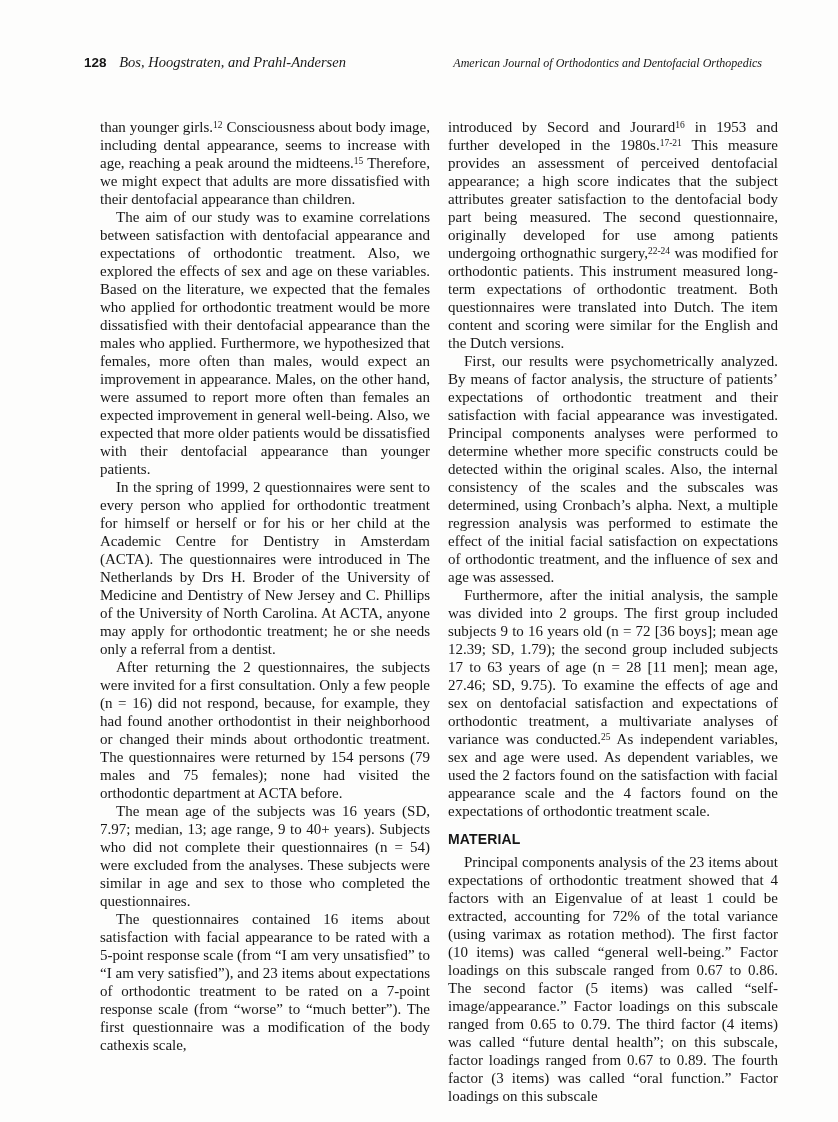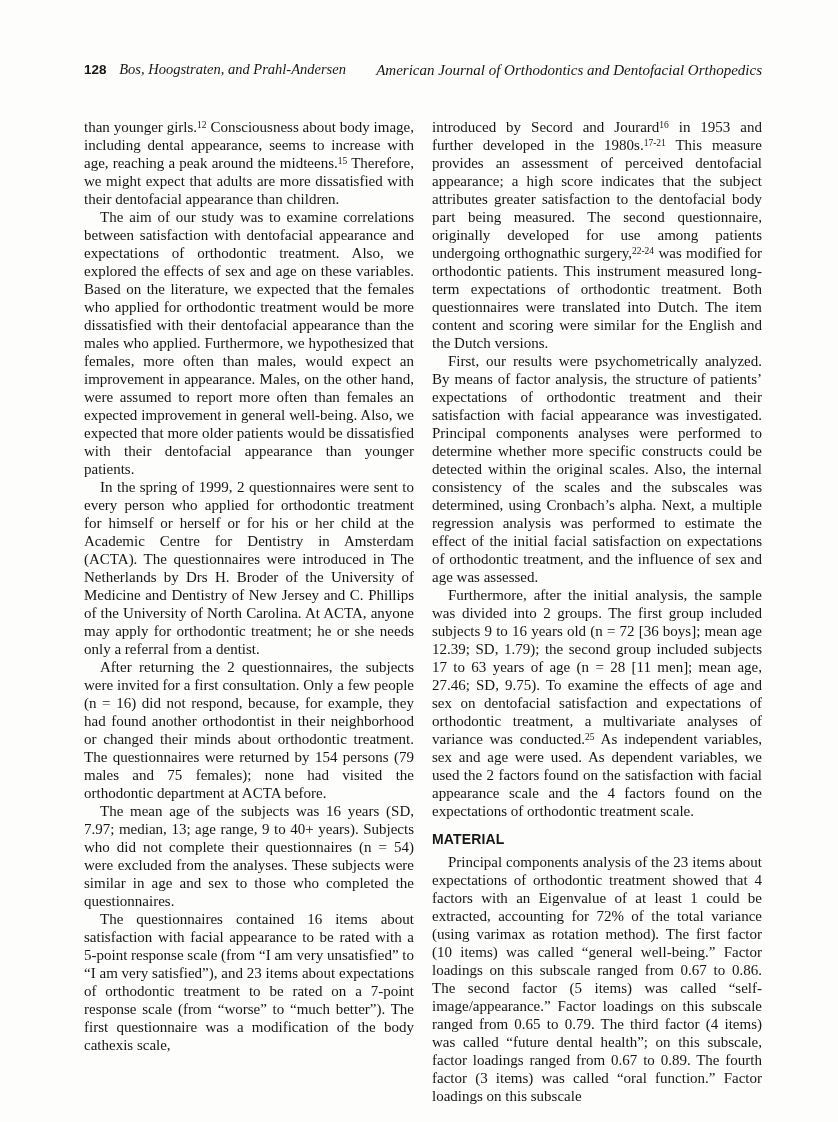--- a/index.html
+++ b/index.html
@@ -7,47 +7,47 @@
     width: 838px; height: 1122px;
     background: #fdfdfc;
     position: relative;
     overflow: hidden;
     margin: 0 auto;
     color: #161616;
   }
   
   .running-header {
     position: absolute;
-    top: 60px; left: 84px; width: 678px;
+    top: 53px; left: 84px; width: 678px;
     display: flex;
     justify-content: space-between;
     align-items: flex-end;
   }
   .header-left {
     font-family: "Liberation Serif", "DejaVu Serif", serif;
     font-size: 14.5px; line-height: 18px;
     white-space: nowrap;
   }
   .page-num {
     font-family: "Liberation Sans", "DejaVu Sans", sans-serif;
     font-weight: 700; font-style: normal;
     font-size: 13.5px; margin-right: 9px;
   }
   .authors { font-style: italic; }
   .header-right {
     text-align: right;
     font-family: "Liberation Serif", "DejaVu Serif", serif;
     font-style: italic;
-    font-size: 15px; line-height: 18px;
+    font-size: 12px; line-height: 18px;
     white-space: nowrap;
   }
   
   .columns {
     position: absolute;
-    top: 118px; left: 84px;
+    top: 118px; left: 100px;
     display: flex;
     gap: 18px;
   }
   .col {
     width: 330px;
     font-family: "Liberation Serif", "DejaVu Serif", serif;
     font-size: 15px;
     line-height: 18px;
     text-align: justify;
   }

